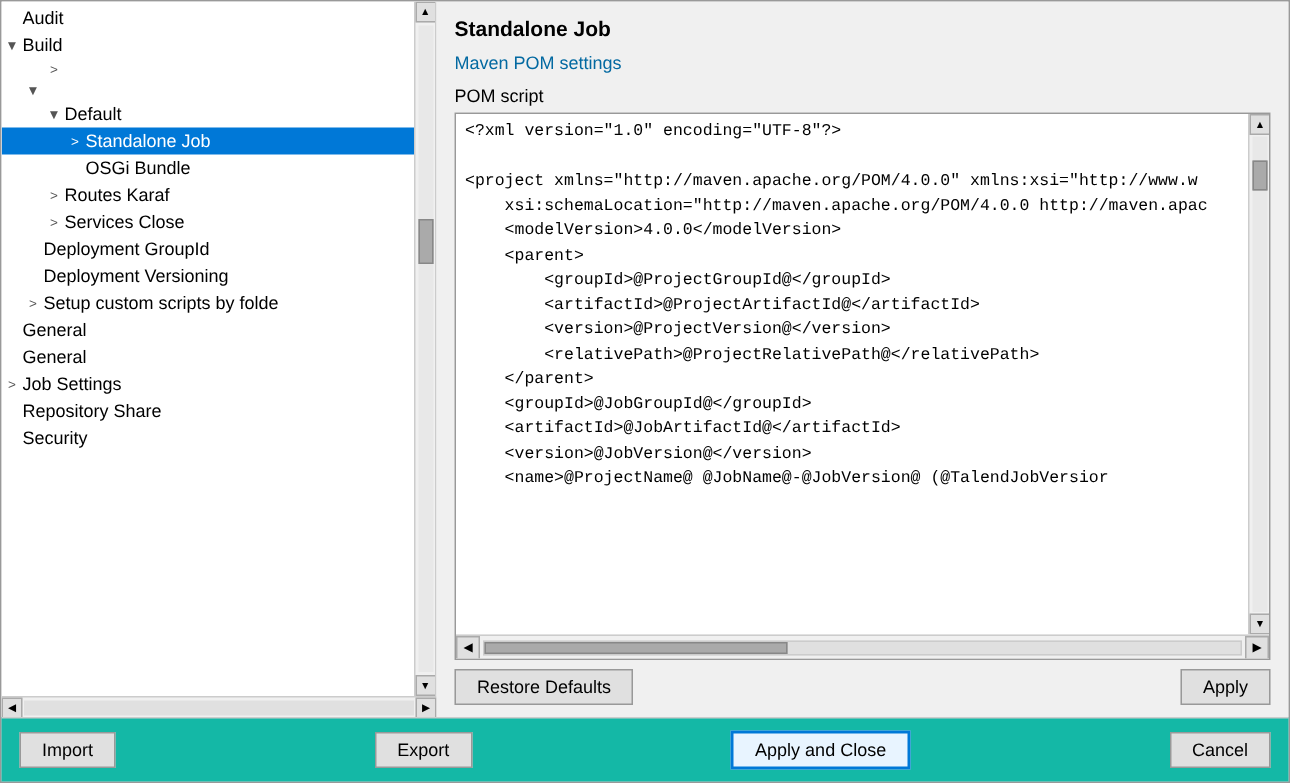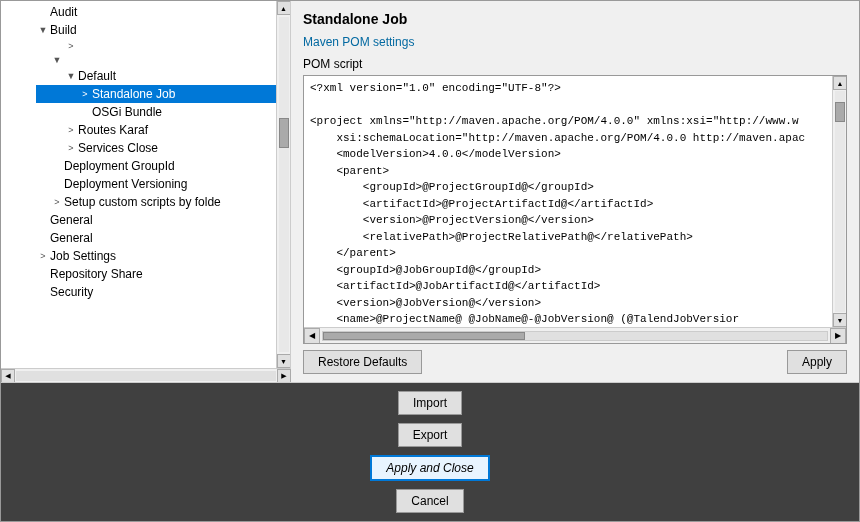--- a/index.html
+++ b/index.html
@@ -29,21 +29,20 @@
       overflow: hidden;
     }
 
     .tree-item {
       display: flex;
       align-items: center;
       padding: 2px 0;
       cursor: pointer;
       white-space: nowrap;
       overflow: hidden;
-      margin-left: 35px;
     }
 
     .tree-item.selected {
       background: #0078d7;
       color: #fff;
     }
 
     .tree-item .indent {
       display: inline-block;
       flex-shrink: 0;
@@ -172,33 +171,31 @@
       background: #e0e0e0;
       border: 1px solid #999;
       cursor: pointer;
       font-size: 12px;
       color: #000;
     }
 
     .btn.primary {
       border: 2px solid #0078d7;
       background: #e8f4ff;
-      font-style: italic;
     }
 
     
     .bottom-bar {
-      background: #404040;
+      background: #14b8a6;
       border-top: 1px solid #ccc;
       padding: 8px 12px;
       display: flex;
       align-items: center;
-      justify-content: center;
+      justify-content: space-between;
       gap: 8px;
-      flex-direction: column;
     }
 
     .left-tree {
       flex: 1;
       overflow-y: hidden;
       overflow-x: hidden;
       padding: 2px 0;
       background: #fff;
     }
 

